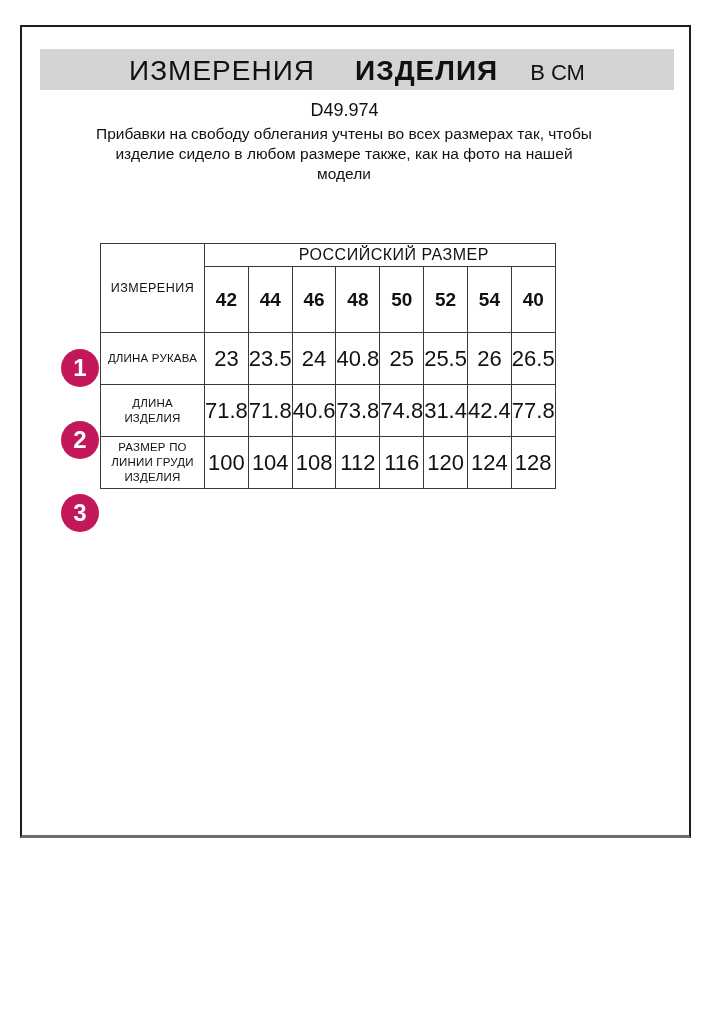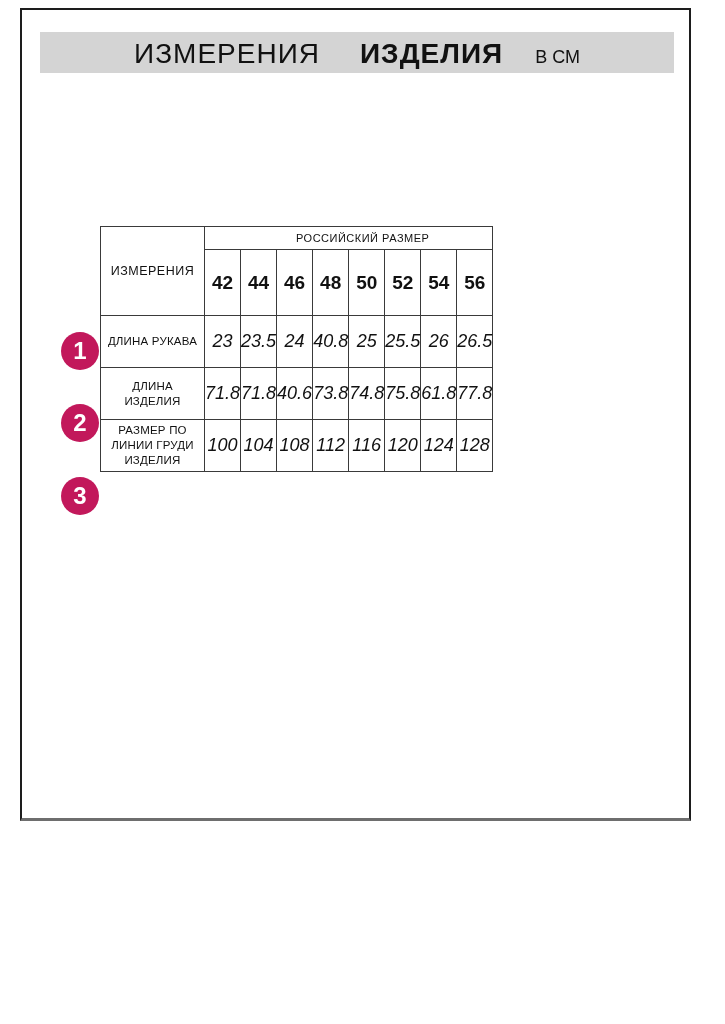--- a/index.html
+++ b/index.html
@@ -5,21 +5,21 @@
   * { margin: 0; padding: 0; box-sizing: border-box; }
   html, body {
     width: 725px; height: 1024px;
     background: #ffffff;
     font-family: "Liberation Sans", sans-serif;
     color: #111111;
     overflow: hidden;
   }
   .page-frame {
     position: absolute;
-    left: 20px; top: 8px;
+    left: 20px; top: 25px;
     width: 671px; height: 813px;
     border: 2px solid #1d1d1d;
     border-bottom: 3px solid #6e6e6e;
     background: #ffffff;
   }
   .title-banner {
     position: absolute;
     left: 18px; top: 22px;
     width: 634px; height: 41px;
     background: #d4d4d4;
@@ -33,21 +33,21 @@
     font-weight: 400;
     letter-spacing: 1px;
   }
   .title-product {
     font-size: 28px;
     font-weight: 700;
     letter-spacing: 1px;
     margin-left: 40px;
   }
   .title-unit {
-    font-size: 18px;
+    font-size: 22px;
     font-weight: 400;
     margin-left: 32px;
   }
   .product-code {
     position: absolute;
     left: 0; top: 73px;
     width: 645px;
     text-align: center;
     font-size: 18px;
     font-weight: 400;
@@ -74,37 +74,37 @@
     background: #ffffff;
   }
   .col-label { width: 104px; }
   .col-size  { width: 30px; margin-top: 16px; }
   .cell-measurements {
     font-size: 12.5px;
     letter-spacing: 0.5px;
   }
   .row-group-header { height: 23px; }
   .cell-group-header {
-    font-size: 11px;
+    font-size: 16px;
     letter-spacing: 0.5px;
     padding-left: 28px;
   }
   .row-sizes { height: 66px; }
   .cell-size {
     font-size: 19px;
     font-weight: 700;
   }
   .data-row { height: 52px; }
   .row-label {
     font-size: 11.5px;
     line-height: 15px;
     white-space: pre-line;
     letter-spacing: 0.2px;
   }
-  .cell-value { font-size: 18px; font-style: italic; }
+  .cell-value { font-size: 22px; }
   .marker-circle {
     position: absolute;
     left: 39px;
     width: 38px; height: 38px;
     border-radius: 50%;
     background: #c2185b;
     color: #ffffff;
     font-size: 24px;
     font-weight: 700;
     text-align: center;
@@ -118,59 +118,63 @@
 <body>
 
 <div class="page-frame">
 
   <div class="title-banner">
     <span class="title-measurements">ИЗМЕРЕНИЯ</span>
     <span class="title-product">ИЗДЕЛИЯ</span>
     <span class="title-unit">В СМ</span>
   </div>
 
+  <div class="product-code">D49.974</div>
 
+  <div class="description">Прибавки на свободу облегания учтены во всех размерах так, чтобы
+изделие сидело в любом размере также, как на фото на нашей
+модели</div>
 
   <table class="size-table">
     <tbody>
         <tr class="row-group-header">
       <td class="col-label cell-measurements" rowspan="2">ИЗМЕРЕНИЯ</td>
       <td class="cell-group-header" colspan="8">РОССИЙСКИЙ РАЗМЕР</td>
     </tr>
     <tr class="row-sizes">
       <td class="col-size cell-size">42</td>
       <td class="col-size cell-size">44</td>
       <td class="col-size cell-size">46</td>
       <td class="col-size cell-size">48</td>
       <td class="col-size cell-size">50</td>
       <td class="col-size cell-size">52</td>
       <td class="col-size cell-size">54</td>
-      <td class="col-size cell-size">56</td>
+      <td class="col-size cell-size">40</td>
     </tr>
     <tr class="data-row">
       <td class="row-label">ДЛИНА РУКАВА</td>
       <td class="cell-value">23</td>
       <td class="cell-value">23.5</td>
       <td class="cell-value">24</td>
       <td class="cell-value">40.8</td>
       <td class="cell-value">25</td>
       <td class="cell-value">25.5</td>
       <td class="cell-value">26</td>
       <td class="cell-value">26.5</td>
     </tr>
     <tr class="data-row">
       <td class="row-label">ДЛИНА
 ИЗДЕЛИЯ</td>
       <td class="cell-value">71.8</td>
       <td class="cell-value">71.8</td>
       <td class="cell-value">40.6</td>
       <td class="cell-value">73.8</td>
       <td class="cell-value">74.8</td>
-      <td class="cell-value">75.8</td>
-      <td class="cell-value">61.8</td>
+      <td class="cell-value">31.4</td>
+      <td class="cell-value">42.4</td>
       <td class="cell-value">77.8</td>
     </tr>
     <tr class="data-row">
       <td class="row-label">РАЗМЕР ПО
 ЛИНИИ ГРУДИ
 ИЗДЕЛИЯ</td>
       <td class="cell-value">100</td>
       <td class="cell-value">104</td>
       <td class="cell-value">108</td>
       <td class="cell-value">112</td>

